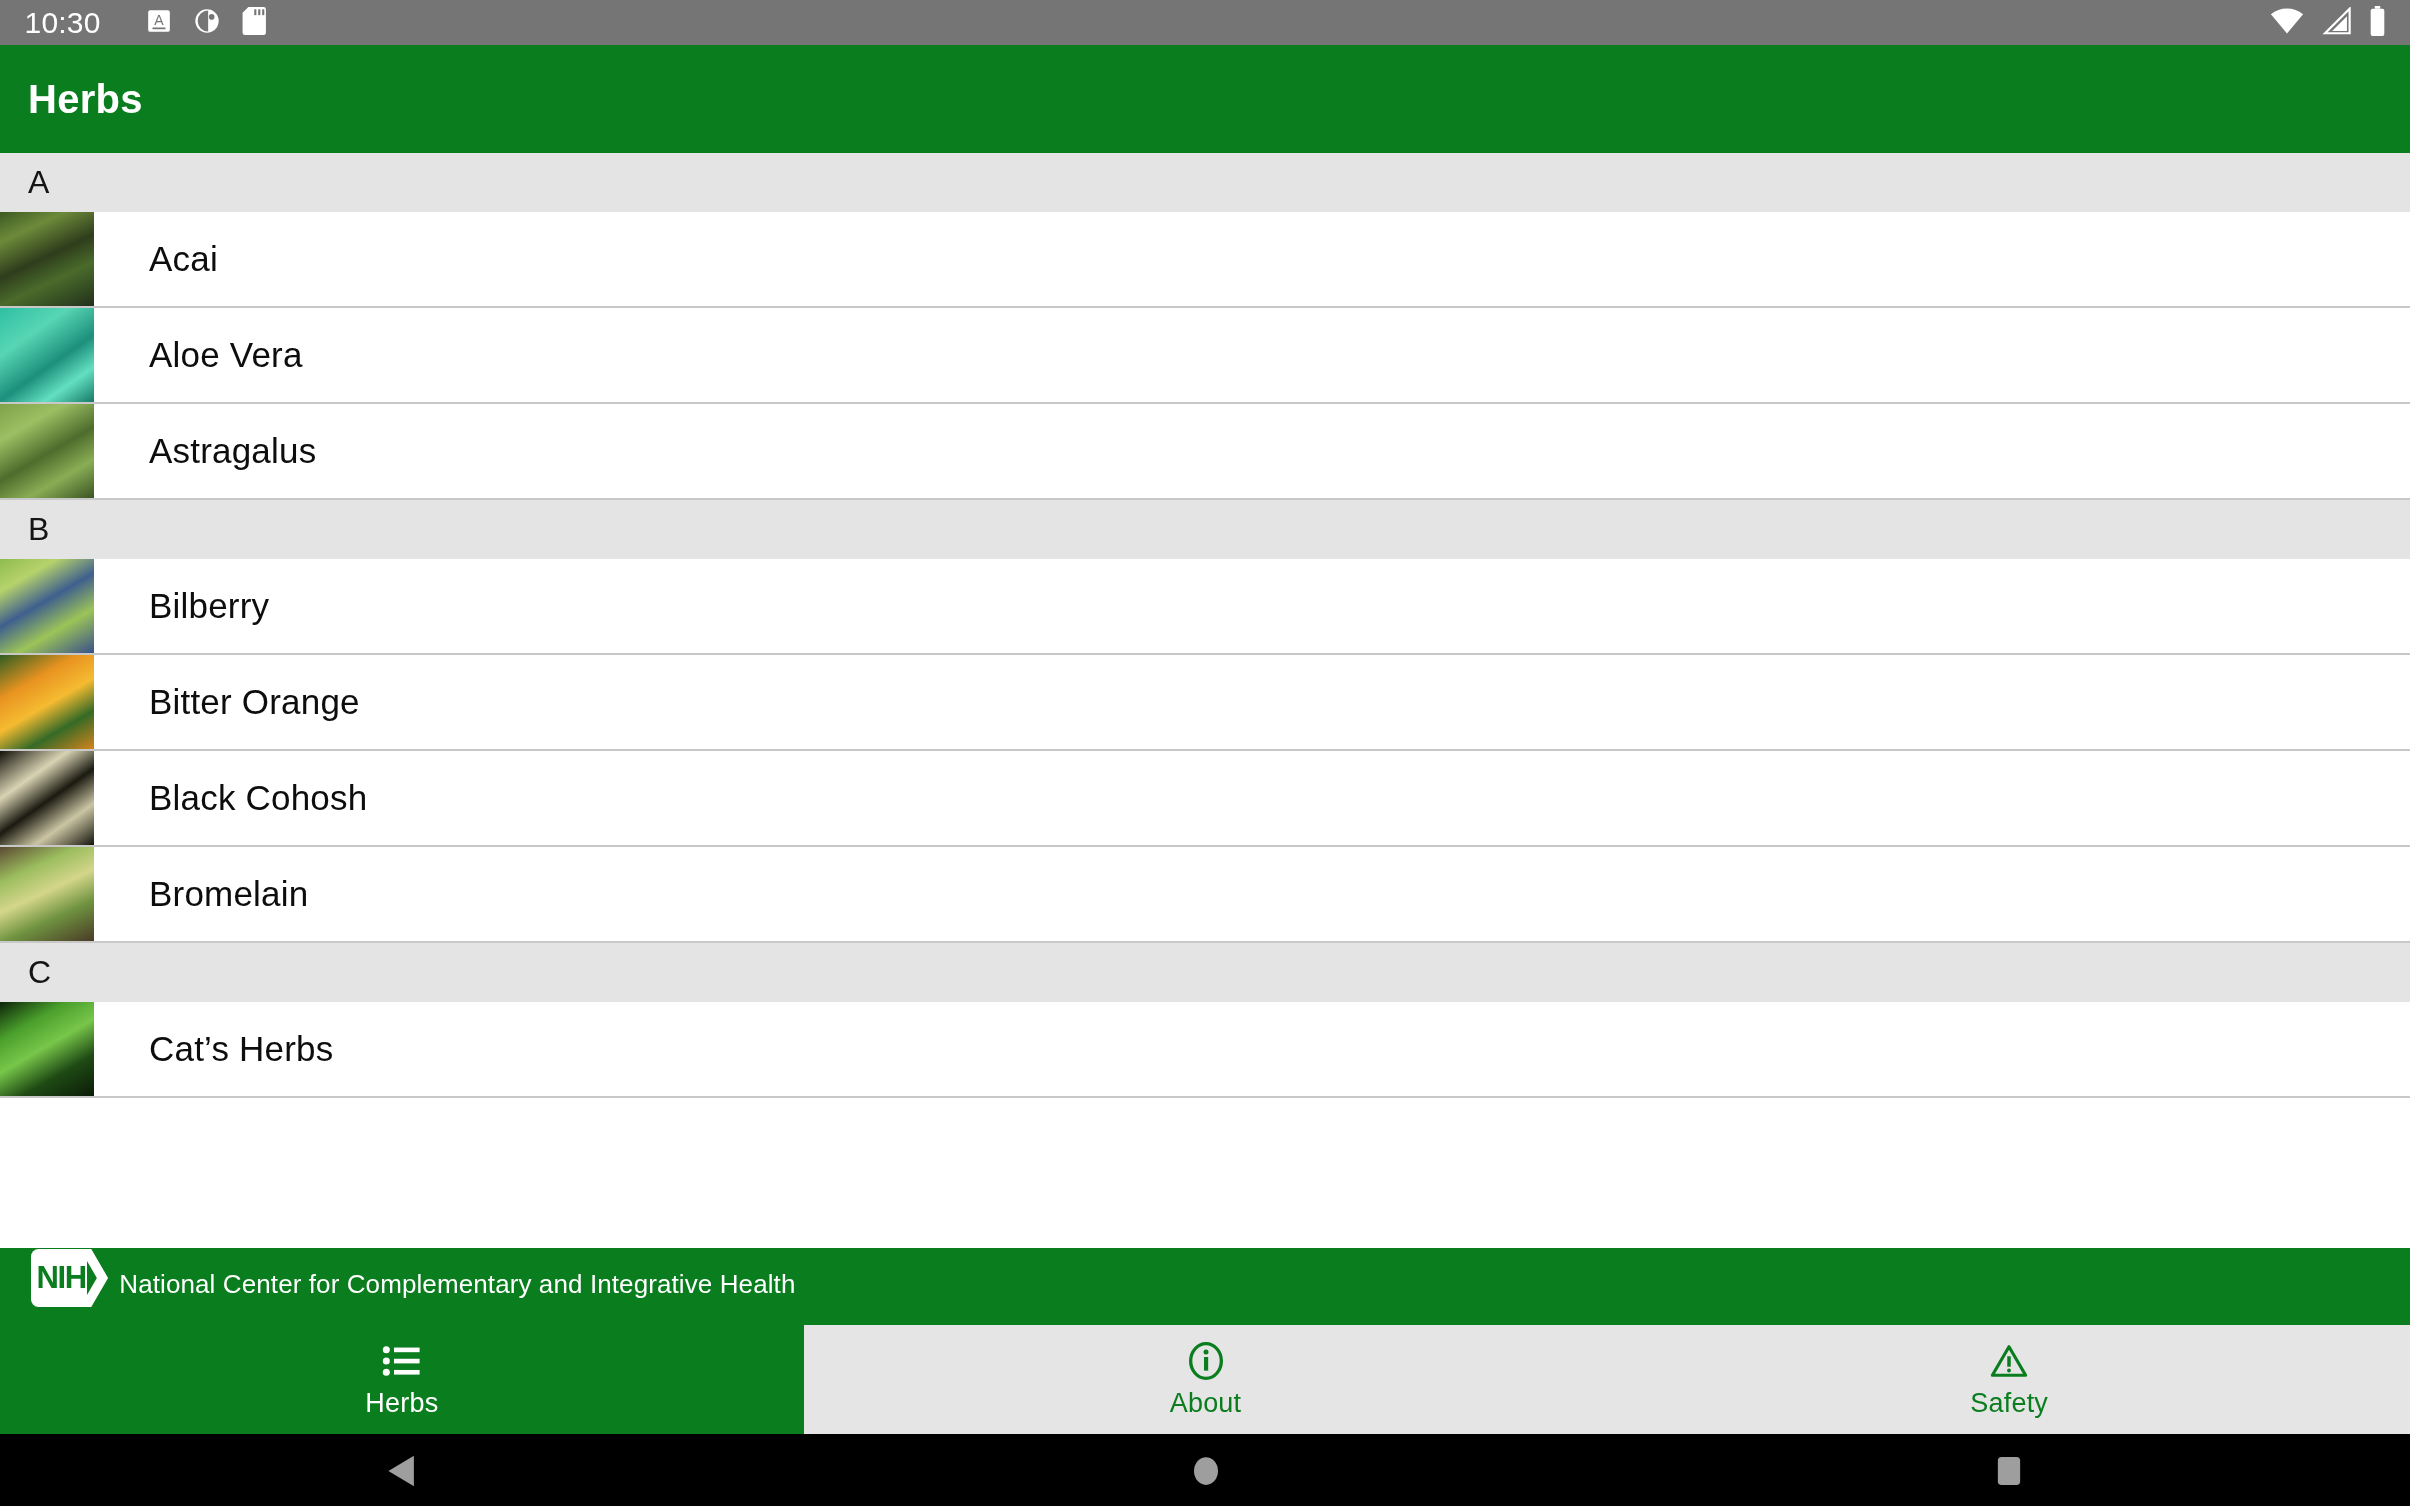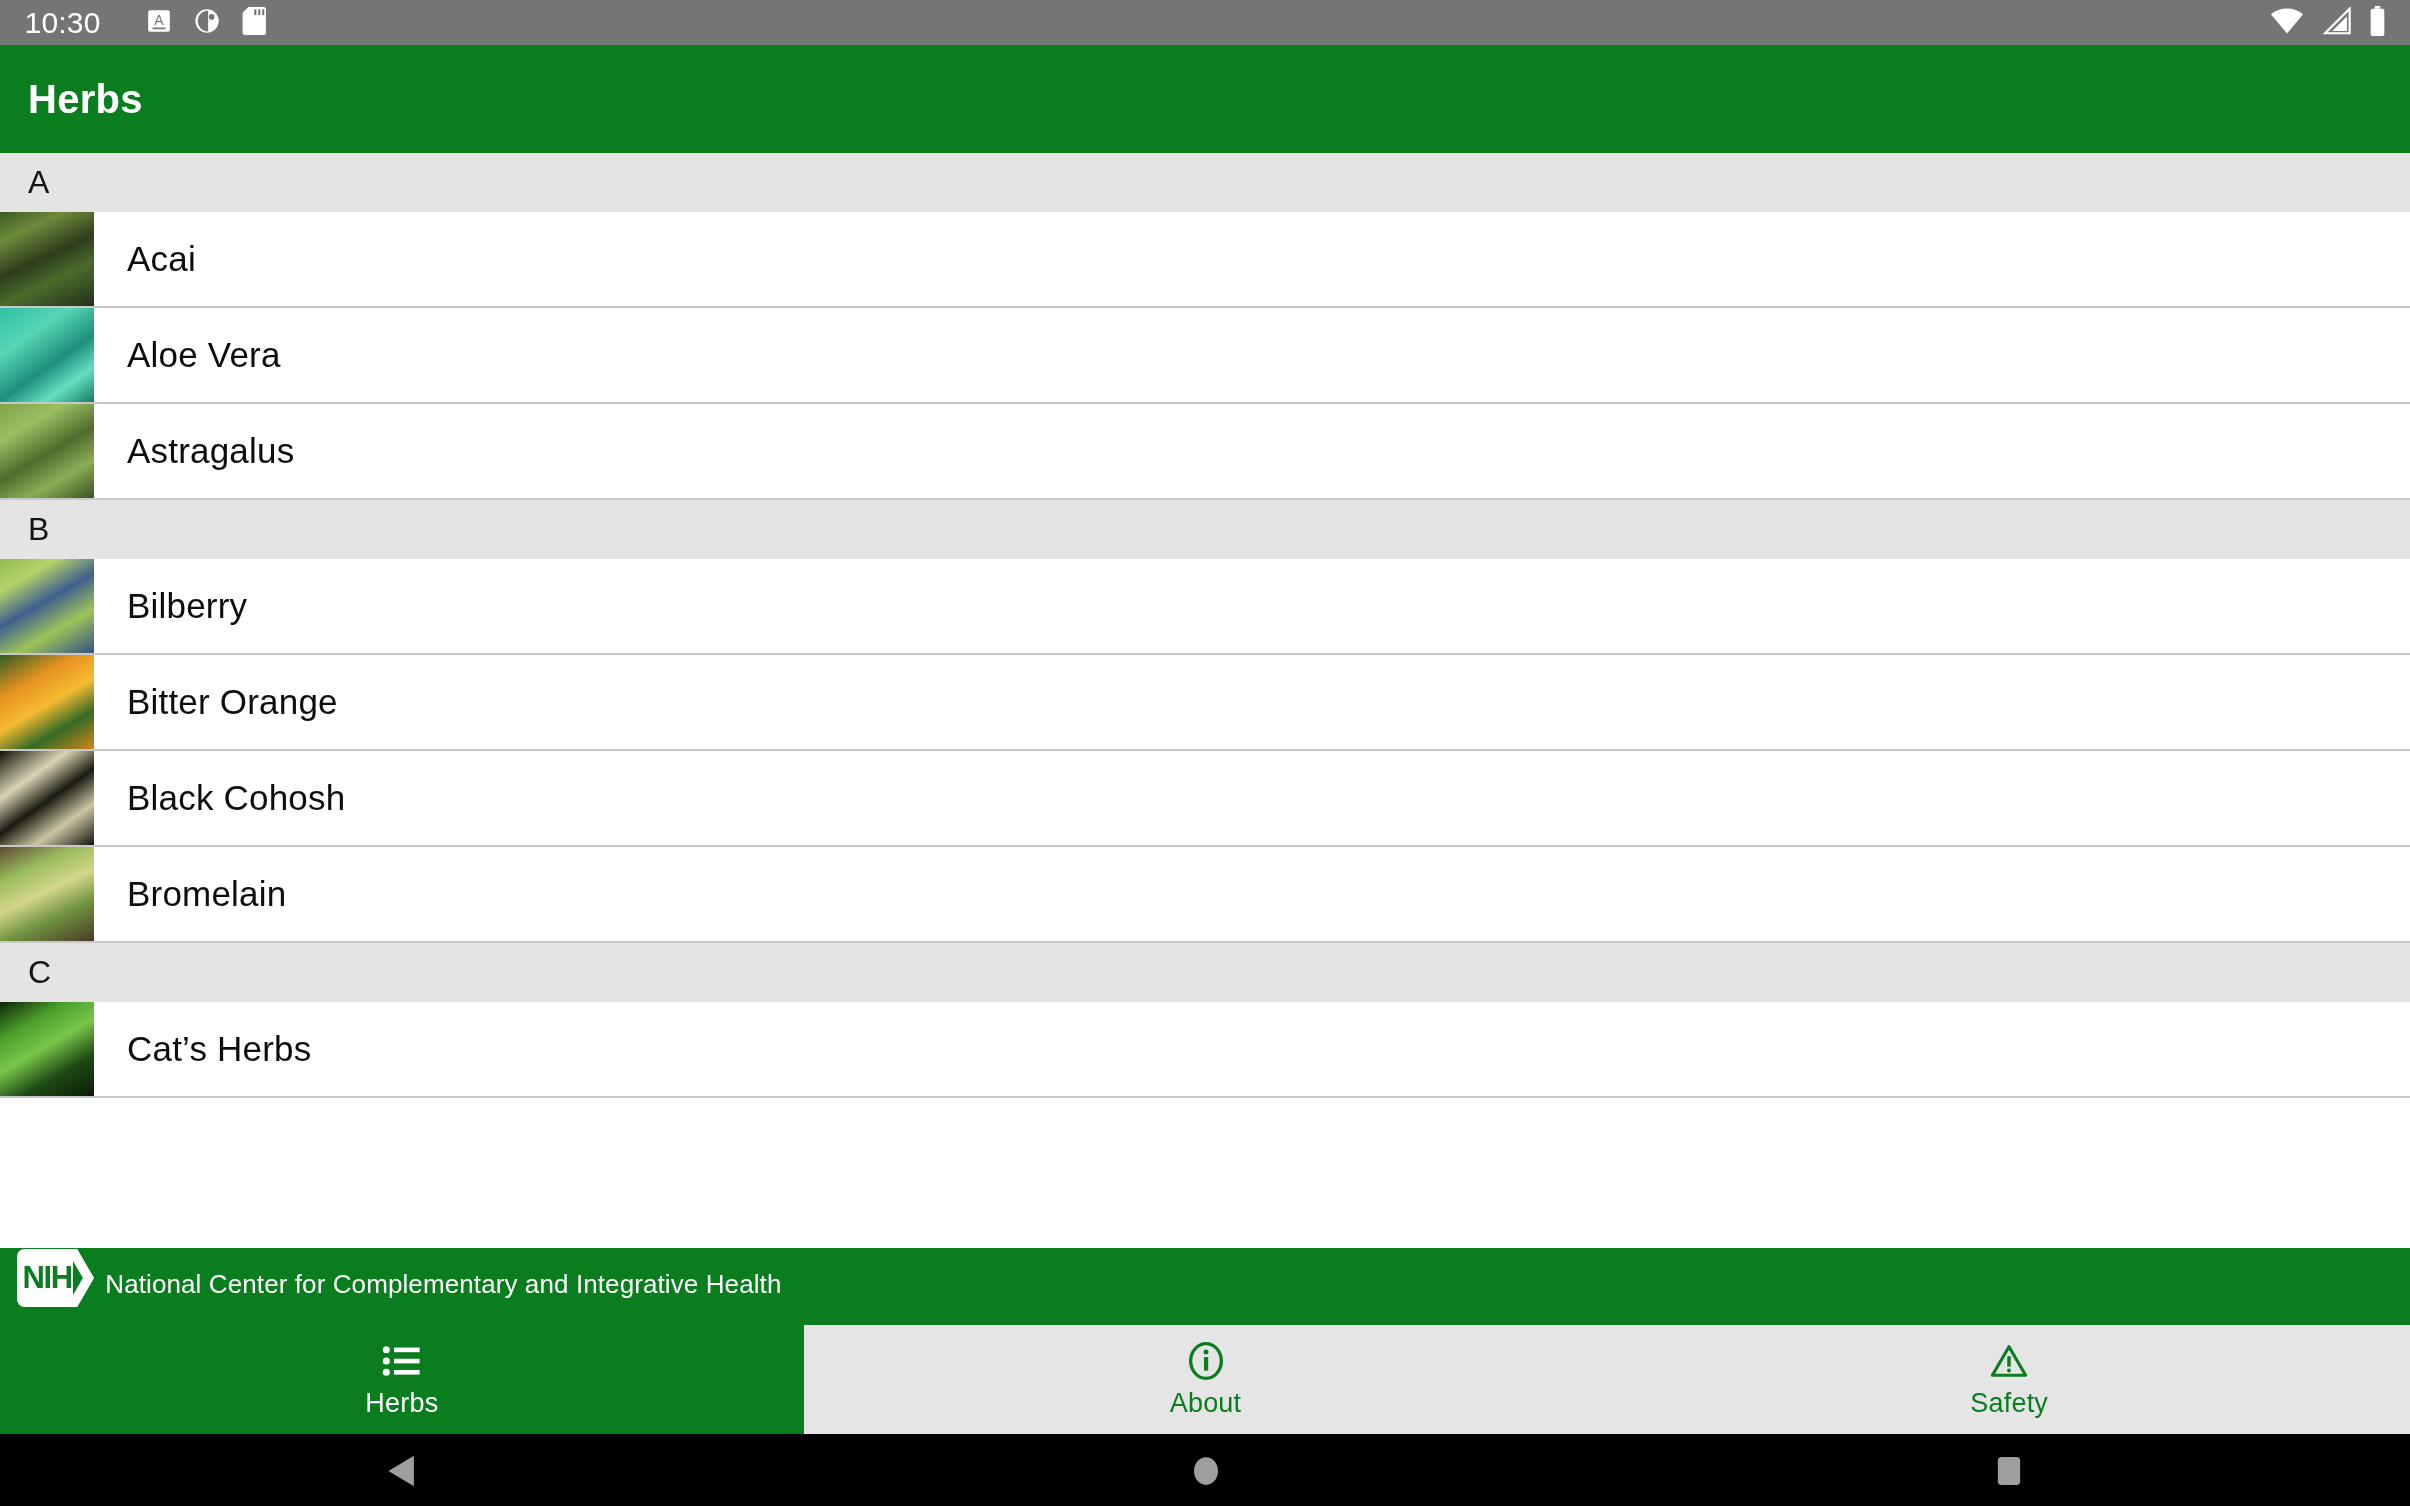--- a/index.html
+++ b/index.html
@@ -104,21 +104,21 @@
     overflow: hidden;
   }
   .herb-thumb .tex {
     position: absolute;
     inset: 0;
   }
   .herb-label-wrap {
     flex: 1;
     display: flex;
     align-items: center;
-    padding-left: 33px;
+    padding-left: 55px;
   }
   .herb-label {
     font-size: 35px;
     color: #0d0d0d;
     letter-spacing: 0.2px;
   }
 
   
   .nih-banner {
     position: absolute;
@@ -130,20 +130,21 @@
     display: flex;
     align-items: center;
     box-sizing: border-box;
     padding-left: 17px;
   }
   .nih-logo {
     width: 77px;
     height: 72px;
     position: relative;
     flex: 0 0 77px;
+    margin-left: 14px;
   }
   .nih-logo-bg {
     position: absolute;
     left: 0; top: 0;
     width: 56px; height: 58px;
     background: #ffffff;
     border-radius: 7.5px 0 0 7.5px;
   }
   .nih-logo-text {
     position: absolute;

